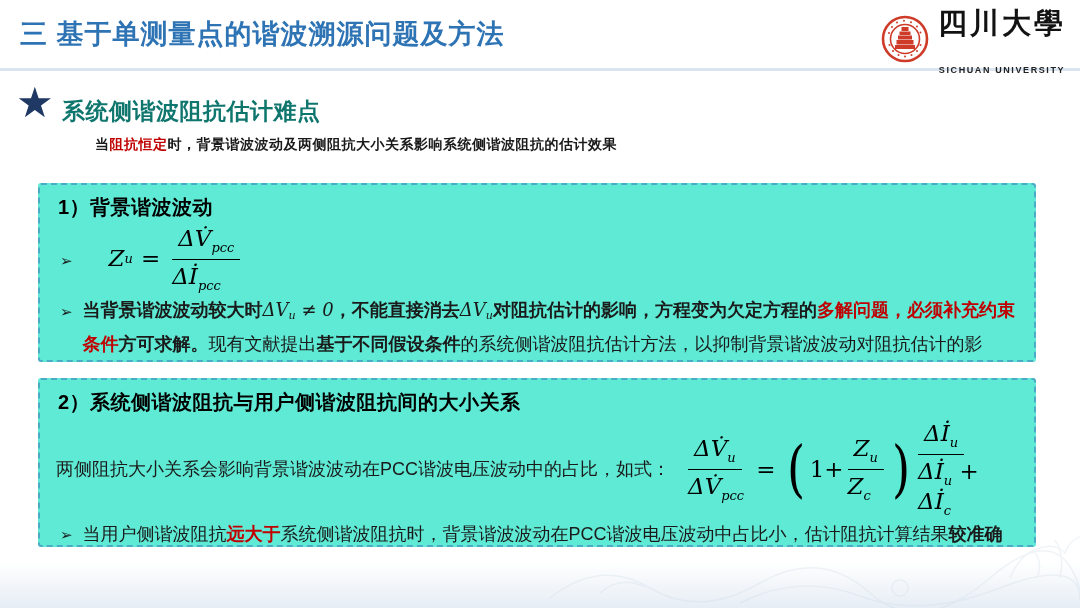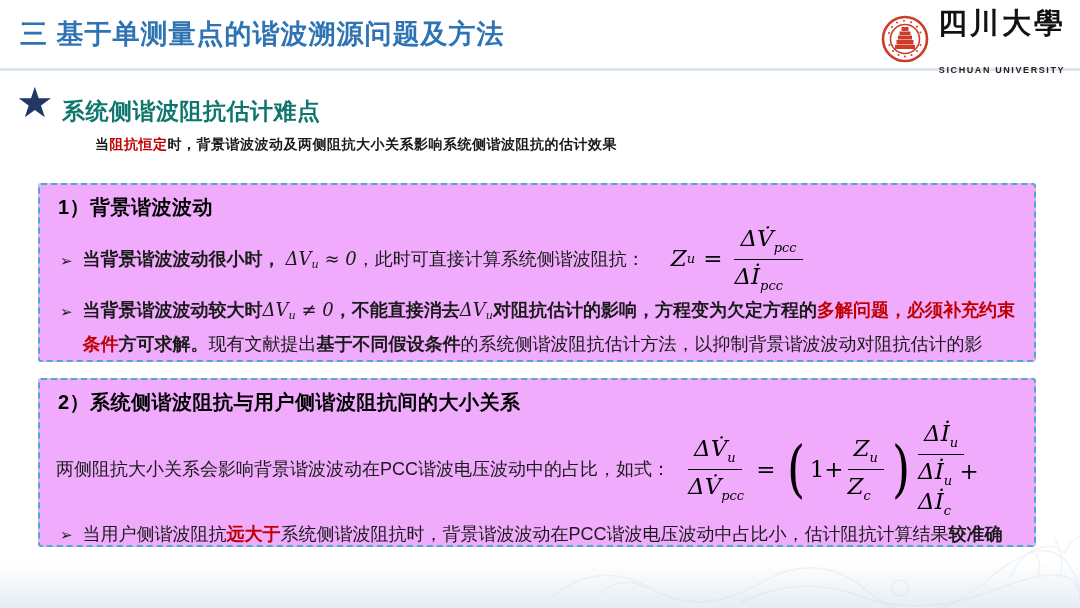--- a/index.html
+++ b/index.html
@@ -15,21 +15,21 @@
   .logo-text { display:flex; flex-direction:column; align-items:center;gap:24px; }
   .logo-cn { font-family:"DejaVu Serif","Liberation Serif",serif; font-size:29px; font-weight:700; color:#121212; letter-spacing:3px; line-height:1.1; }
   .logo-en { font-size:9px; font-weight:700; letter-spacing:1.6px; color:#222; margin-top:1px; }
 
   
   .star { position:absolute; left:16px; top:82px; font-size:42px; color:#1F3864; line-height:1; }
   .section-heading { position:absolute; left:62px; top:96px; font-size:23px; font-weight:700; color:#0f766e; letter-spacing:0.5px; }
   .subtitle { position:absolute; left:95px; top:136px; font-size:14px; font-weight:700; letter-spacing:0.5px; }
 
   
-  .panel { position:absolute; left:38px; width:998px; border:2px dashed #4BACC6; border-radius:3px; background:#f0abfc; padding:7px 18px 4px 16px; overflow:hidden; }
+  .panel { position:absolute; left:38px; width:998px; border:2px dashed #4BACC6; border-radius:3px; background:#5eead4; padding:7px 18px 4px 16px; overflow:hidden; }
   .panel1 { top:183px; height:179px; }
   .panel2 { top:378px; height:169px; }
   .panel-heading { font-size:20px; font-weight:700; color:#000; margin:2px 0 4px 2px; letter-spacing:0.5px; }
 
   .bullet { display:flex; align-items:flex-start; font-size:18px; line-height:1.9; }
   .marker { flex:0 0 auto; font-size:15px; margin:5px 10px 0 4px; color:#1a1a1a; }
   .btext { flex:1 1 auto; }
 
   .row-with-formula { display:flex; align-items:center; }
   .row-with-formula .btext { flex:0 1 auto; }
@@ -97,21 +97,20 @@
 
   <div class="star">★</div>
   <div class="section-heading">系统侧谐波阻抗估计难点</div>
   <div class="subtitle"><span class="bold">当</span><span class="red">阻抗恒定</span><span class="bold">时，背景谐波波动及两侧阻抗大小关系影响系统侧谐波阻抗的估计效果</span></div>
 
   <div class="panel panel1">
     <div class="panel-heading">1）背景谐波波动</div>
 
     <div class="bullet row-with-formula">
       <span class="marker">➢</span>
-      <div class="btext"><span class="bold">当背景谐波波动很小时， </span><span class="math">ΔV</span><span class="msub">u</span><span class="math"> ≈ 0</span><span>，此时可直接计算系统侧谐波阻抗：</span></div>
       <span class="formula f1">
         <span class="var">Z</span>
           <sub>u</sub>
         <span class="eq">=</span>
         <span class="frac">
           <span class="fnum"><span class="var">ΔV̇</span><sub>pcc</sub></span>
           <span class="fden"><span class="var">Δİ</span><sub>pcc</sub></span>
         </span>
       </span>
     </div>

